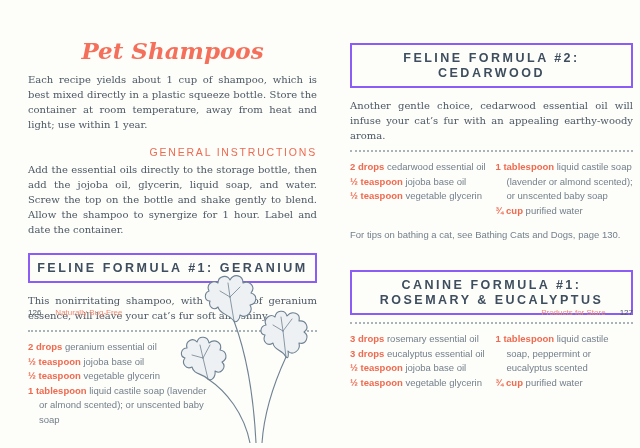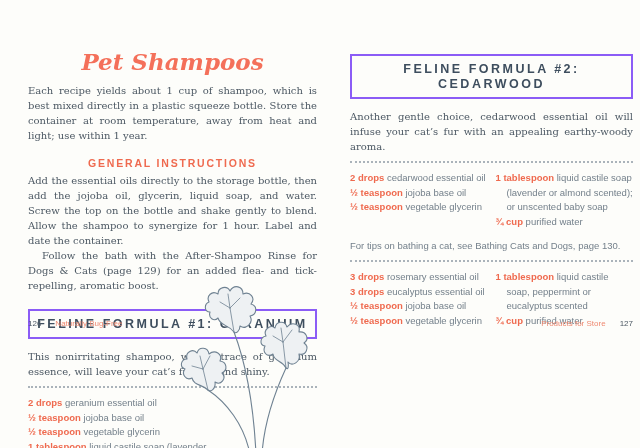--- a/index.html
+++ b/index.html
@@ -2,21 +2,21 @@
 <html><head>
 <meta charset="utf-8">
 <style>
   html,body{margin:0;padding:0;}
   body{
     width:640px;height:448px;position:relative;overflow:hidden;
     background:#fdfdfa;
     font-family:"Liberation Sans",sans-serif;
     -webkit-font-smoothing:antialiased;
   }
-  .page{position:absolute;top:12px;height:332px;}
+  .page{position:absolute;top:1px;height:332px;}
   #left-page{left:28px;width:289px;}
   #right-page{left:350px;width:283px;}
 
   
   .serif-body{
     font-family:"DejaVu Serif",serif;
     font-size:10px;line-height:15px;color:#4c5863;
     text-align:justify;margin:0;
   }
   .sans-gray{
@@ -57,22 +57,22 @@
 
   
   #left-page .script-title{
     font-family:"DejaVu Serif",serif;
     font-style:italic;font-weight:bold;
     font-size:23px;color:#f4705a;
     text-align:center;margin:36px 0 8px 0;
   }
   .centered-orange-head{
     font-family:"Liberation Sans",sans-serif;
-    font-weight:bold;font-size:10.5px;letter-spacing:1.8px;
-    color:#ef6a4f;text-align:center;margin:14px 0 4px 0;
+    font-weight:normal;font-size:10.5px;letter-spacing:1.8px;
+    color:#ef6a4f;text-align:right;margin:14px 0 4px 0;
   }
   .indent-first{text-indent:14px;text-align:justify;}
   #left-page .formula-box{margin-top:16px;}
   #feline1-intro{margin-top:10px;}
   #geranium-art{position:absolute;left:150px;top:262px;pointer-events:none;}
 
   
   #right-page .formula-box.first{margin-top:42px;}
   #right-page .intro{margin-top:10px;}
   #feline2-tip{margin-top:10px;}
@@ -83,21 +83,20 @@
 
 <div class="page" id="left-page">
 
   <h1 class="script-title">Pet Shampoos</h1>
 
   <p class="serif-body">Each recipe yields about 1 cup of shampoo, which is best mixed directly in a plastic squeeze bottle. Store the container at room temperature, away from heat and light; use within 1 year.</p>
 
   <h2 class="centered-orange-head">GENERAL INSTRUCTIONS</h2>
 
   <p class="serif-body">Add the essential oils directly to the storage bottle, then add the jojoba oil, glycerin, liquid soap, and water. Screw the top on the bottle and shake gently to blend. Allow the shampoo to synergize for 1 hour. Label and date the container.</p>
-  <p class="serif-body indent-first" style="margin-top:0;">Follow the bath with the After-Shampoo Rinse for Dogs &amp; Cats (page 129) for an added flea- and tick-repelling, aromatic boost.</p>
 
   <div class="formula-box">
     <h3 class="box-title">FELINE FORMULA #1: GERANIUM</h3>
   </div>
 
   <p class="serif-body" id="feline1-intro">This nonirritating shampoo, with a trace of geranium essence, will leave your cat’s fur soft and shiny.</p>
 
   <hr class="dotted-sep">
 
   <ul class="ing-list" style="width:180px;">
@@ -149,20 +148,24 @@
       <li><span class="amount">½ teaspoon</span> <span>vegetable glycerin</span></li>
     </ul>
     <ul class="ing-list col">
       <li><span class="amount">1 tablespoon</span> <span>liquid castile soap (lavender or almond scented); or unscented baby soap</span></li>
       <li><span class="amount">¾ cup</span> <span>purified water</span></li>
     </ul>
   </div>
 
   <p class="sans-gray" id="feline2-tip" style="margin:10px 0 0 0;">For tips on bathing a cat, see Bathing Cats and Dogs, page 130.</p>
 
+  <div class="formula-box" id="canine-box">
+    <h3 class="box-title">CANINE FORMULA #1:</h3>
+    <h3 class="box-title">ROSEMARY &amp; EUCALYPTUS</h3>
+  </div>
 
 
   <hr class="dotted-sep">
 
   <div class="two-col">
     <ul class="ing-list col">
       <li><span class="amount">3 drops</span> <span>rosemary essential oil</span></li>
       <li><span class="amount">3 drops</span> <span>eucalyptus essential oil</span></li>
       <li><span class="amount">½ teaspoon</span> <span>jojoba base oil</span></li>
       <li><span class="amount">½ teaspoon</span> <span>vegetable glycerin</span></li>

